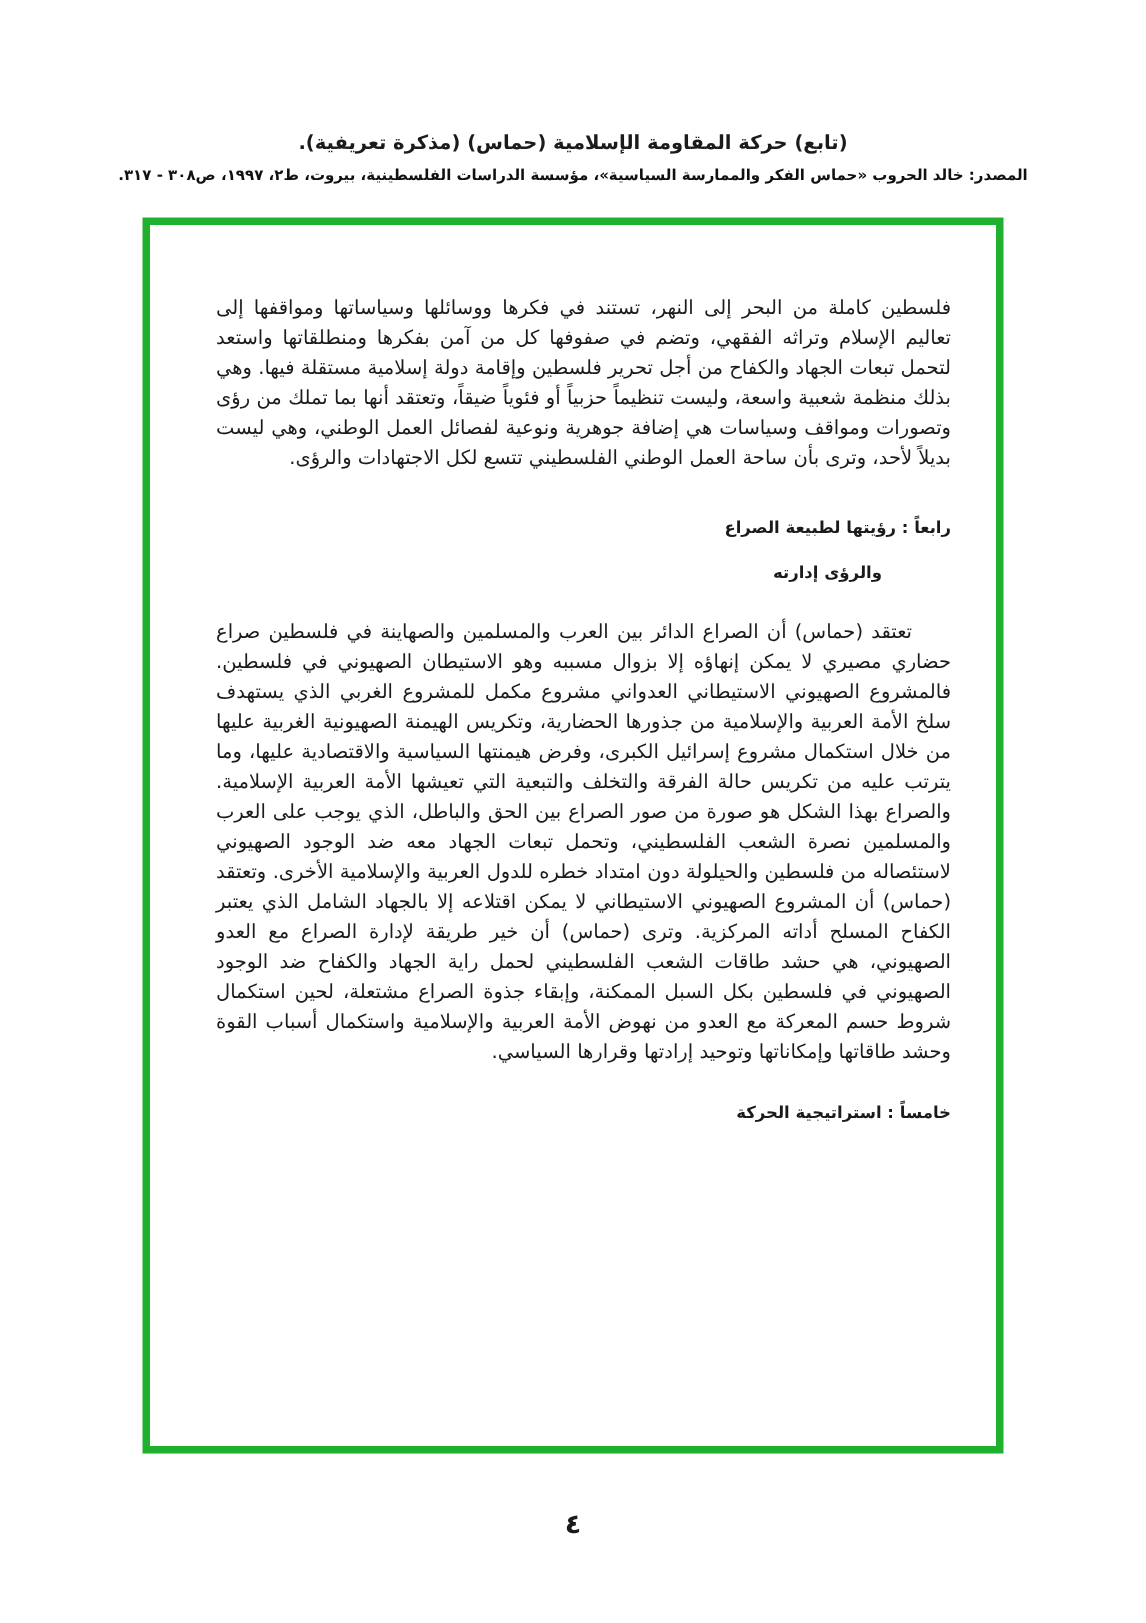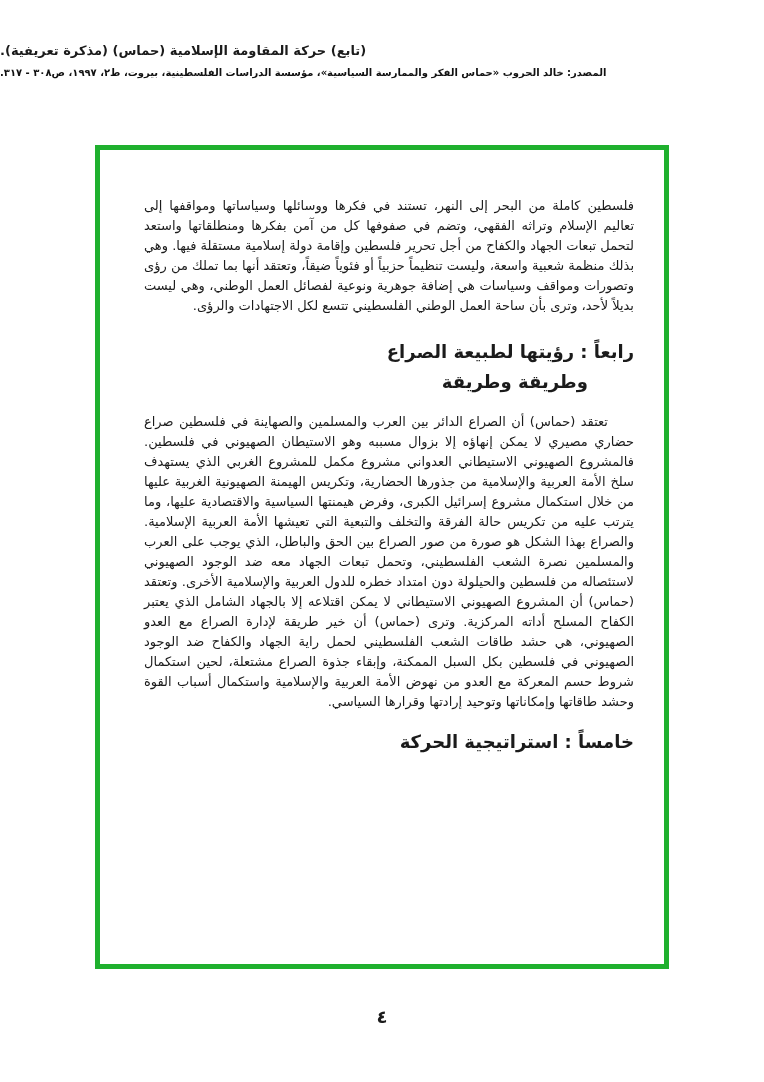--- a/index.html
+++ b/index.html
@@ -7,22 +7,22 @@
     width: 764px;
     height: 1082px;
     background: #ffffff;
     font-family: "DejaVu Sans", sans-serif;
     color: #1b1b1b;
     position: relative;
     overflow: hidden;
   }
   .page-header {
     direction: rtl;
-    text-align: left;
-    padding-top: 43px;
+    text-align: center;
+    padding-top: 88px;
   }
   .doc-title {
     font-size: 13px;
     font-weight: bold;
     letter-spacing: 0.2px;
   }
   .doc-source {
     font-size: 10px;
     font-weight: bold;
     margin-top: 9px;
@@ -43,21 +43,21 @@
   .para {
     font-size: 13px;
     line-height: 20px;
     text-align: justify;
     text-justify: inter-word;
   }
   .para.indent {
     text-indent: 26px;
   }
   .section-heading {
-    font-size: 18px;
+    font-size: 11px;
     font-weight: bold;
     line-height: 20px;
   }
   .mt-lg { margin-top: 26px; }
   .mt-md { margin-top: 20px; }
   .heading-line2 {
     padding-right: 46px;
     margin-top: 10px;
   }
   .page-number {
@@ -77,21 +77,21 @@
 <header class="page-header">
   <div class="doc-title">(تابع) حركة المقاومة الإسلامية (حماس) (مذكرة تعريفية).</div>
   <div class="doc-source">المصدر: خالد الحروب «حماس الفكر والممارسة السياسية»، مؤسسة الدراسات الفلسطينية، بيروت، ط٢، ١٩٩٧، ص٣٠٨ - ٣١٧.</div>
 </header>
 
 <section class="content-frame">
 
   <p class="para">فلسطين كاملة من البحر إلى النهر، تستند في فكرها ووسائلها وسياساتها ومواقفها إلى تعاليم الإسلام وتراثه الفقهي، وتضم في صفوفها كل من آمن بفكرها ومنطلقاتها واستعد لتحمل تبعات الجهاد والكفاح من أجل تحرير فلسطين وإقامة دولة إسلامية مستقلة فيها. وهي بذلك منظمة شعبية واسعة، وليست تنظيماً حزبياً أو فئوياً ضيقاً، وتعتقد أنها بما تملك من رؤى وتصورات ومواقف وسياسات هي إضافة جوهرية ونوعية لفصائل العمل الوطني، وهي ليست بديلاً لأحد، وترى بأن ساحة العمل الوطني الفلسطيني تتسع لكل الاجتهادات والرؤى.</p>
 
   <div class="section-heading mt-lg">رابعاً :  رؤيتها لطبيعة الصراع</div>
-  <div class="section-heading heading-line2">وطريقة وطريقة</div>
+  <div class="section-heading heading-line2">والرؤى إدارته</div>
 
   <p class="para indent mt-md">تعتقد (حماس) أن الصراع الدائر بين العرب والمسلمين والصهاينة في فلسطين صراع حضاري مصيري لا يمكن إنهاؤه إلا بزوال مسببه وهو الاستيطان الصهيوني في فلسطين. فالمشروع الصهيوني الاستيطاني العدواني مشروع مكمل للمشروع الغربي الذي يستهدف سلخ الأمة العربية والإسلامية من جذورها الحضارية، وتكريس الهيمنة الصهيونية الغربية عليها من خلال استكمال مشروع إسرائيل الكبرى، وفرض هيمنتها السياسية والاقتصادية عليها، وما يترتب عليه من تكريس حالة الفرقة والتخلف والتبعية التي تعيشها الأمة العربية الإسلامية. والصراع بهذا الشكل هو صورة من صور الصراع بين الحق والباطل، الذي يوجب على العرب والمسلمين نصرة الشعب الفلسطيني، وتحمل تبعات الجهاد معه ضد الوجود الصهيوني لاستئصاله من فلسطين والحيلولة دون امتداد خطره للدول العربية والإسلامية الأخرى. وتعتقد (حماس) أن المشروع الصهيوني الاستيطاني لا يمكن اقتلاعه إلا بالجهاد الشامل الذي يعتبر الكفاح المسلح أداته المركزية. وترى (حماس) أن خير طريقة لإدارة الصراع مع العدو الصهيوني، هي حشد طاقات الشعب الفلسطيني لحمل راية الجهاد والكفاح ضد الوجود الصهيوني في فلسطين بكل السبل الممكنة، وإبقاء جذوة الصراع مشتعلة، لحين استكمال شروط حسم المعركة مع العدو من نهوض الأمة العربية والإسلامية واستكمال أسباب القوة وحشد طاقاتها وإمكاناتها وتوحيد إرادتها وقرارها السياسي.</p>
 
 
   <div class="section-heading mt-md">خامساً :  استراتيجية الحركة</div>
 
 
 </section>
 
 <div class="page-number">٤</div>

